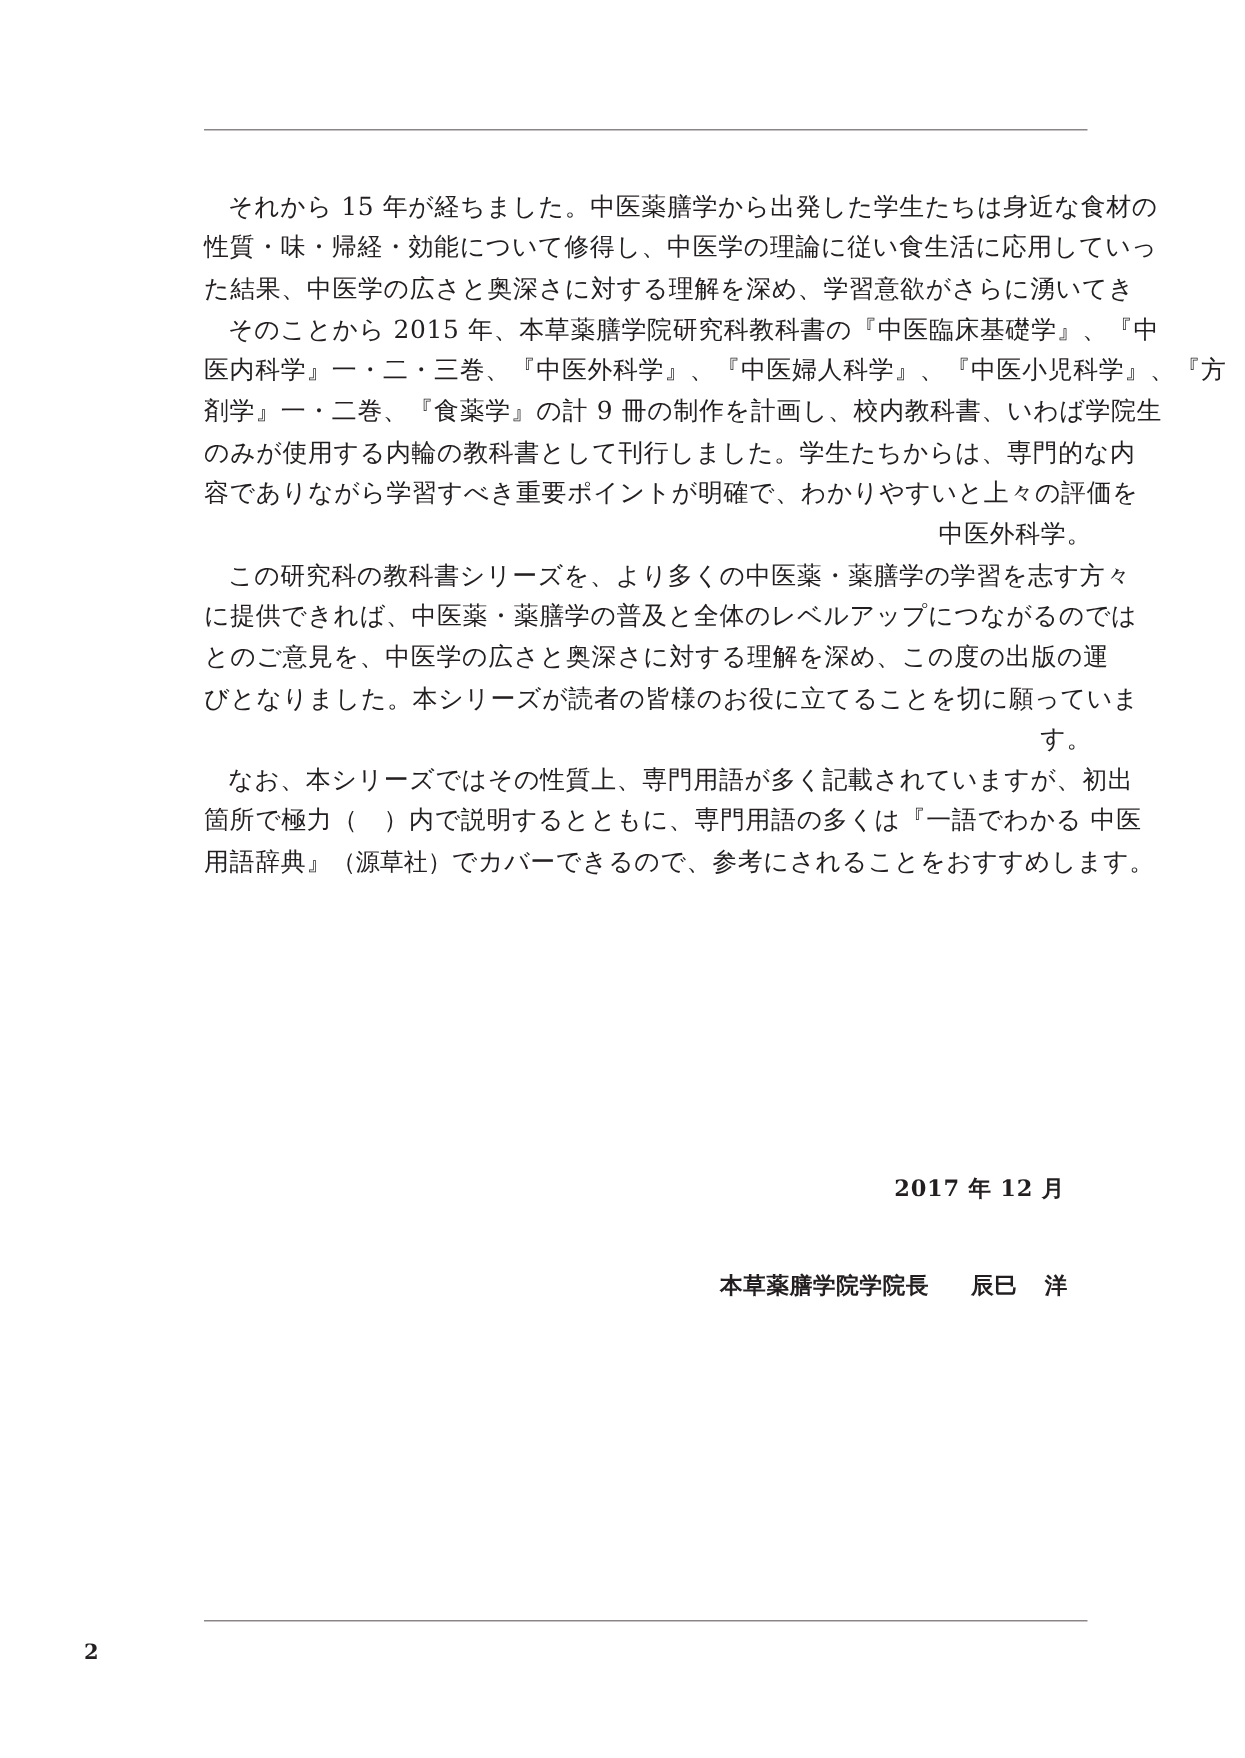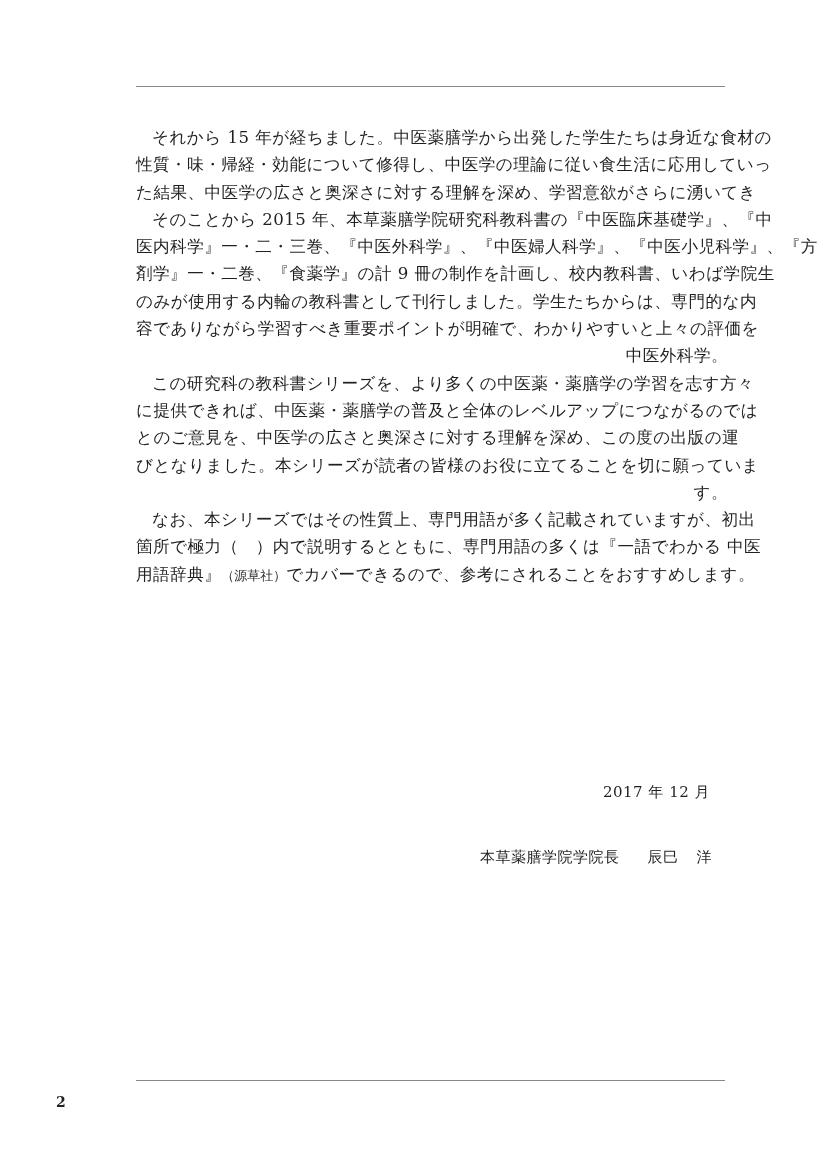--- a/index.html
+++ b/index.html
@@ -33,29 +33,30 @@
       text-align: right;
     }
     .line {
       height: 27.3px;
       line-height: 27.3px;
       font-size: 16.6px;
       white-space: nowrap;
       letter-spacing: 0.45px;
     }
     .line.indent { padding-left: 16px; }
-    .small { font-size: 13px; letter-spacing: 0; }
+    .small { font-size: 16px; letter-spacing: 0; }
 
     .closing {
       position: absolute;
       right: 118px;
       text-align: right;
       font-size: 15px;
       white-space: nowrap;
       letter-spacing: 0.5px;
+      font-weight: bold;
     }
     .closing.date { top: 783px; right: 120px; }
     .closing.sign { top: 816px; margin-top: 32px; }
     .sign .gap { display: inline-block; width: 28px; }
     .sign .gap2 { display: inline-block; width: 18px; }
 
     .page-number {
       position: absolute;
       left: 56px;
       top: 1094px;

